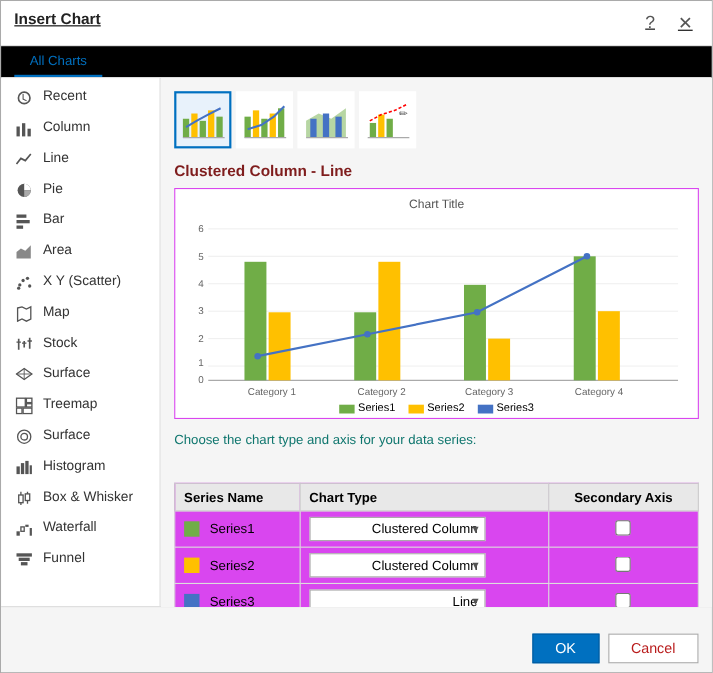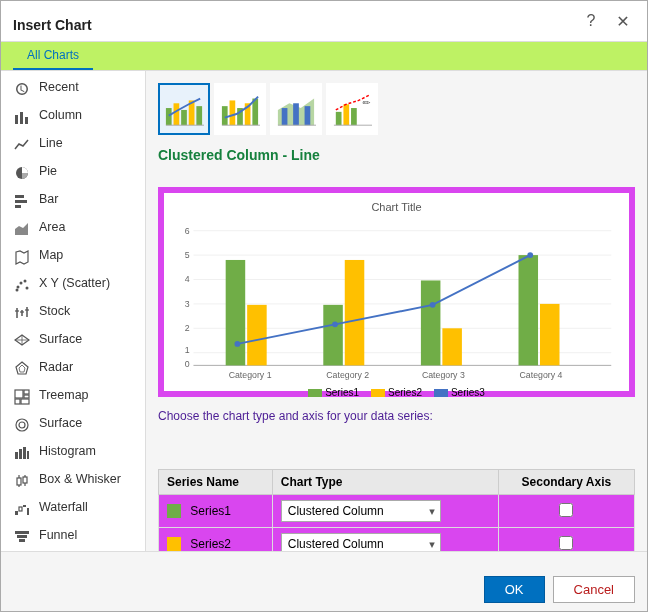--- a/index.html
+++ b/index.html
@@ -13,22 +13,23 @@
       box-shadow: 4px 4px 16px rgba(0,0,0,0.4);
       display: flex;
       flex-direction: column;
     }
     
     .title-bar {
       background: #fff;
       border-bottom: 1px solid #ddd;
       padding: 8px 12px;
       display: flex;
-      align-items: flex-end;
+      align-items: flex-start;
       justify-content: space-between;
+      text-decoration: underline;
     }
     
     .title-bar-left {
       display: flex;
       align-items: center;
       gap: 8px;
     }
     
     .title-text {
       font-size: 14px;
@@ -49,21 +50,21 @@
       font-size: 16px;
       color: #555;
       width: 24px;
       height: 24px;
       display: flex;
       align-items: center;
       justify-content: center;
     }
     
     .tab-bar {
-      background: #bef264;
+      background: #000000;
       border-bottom: 1px solid #ddd;
       padding: 0 12px;
       display: flex;
       text-align: right;
     }
     
     .tab {
       padding: 6px 14px;
       font-size: 12px;
       cursor: pointer;
@@ -139,45 +140,45 @@
     }
     
     .chart-icon-btn.selected {
       border: 2px solid #0070c0;
       background: #e8f2fb;
     }
     
     .chart-title-text {
       font-size: 14px;
       font-weight: 600;
-      color: #15803d;
-      margin-bottom: 24px;
+      color: #7f1d1d;
+      margin-bottom: 8px;
     }
     
     
     .chart-preview {
       background: #fff;
-      border: 6px solid #d946ef;
+      border: 1px solid #d946ef;
       padding: 8px;
       margin-bottom: 12px;
       height: 210px;
     }
     
     .chart-preview-title {
       text-align: center;
       font-size: 11px;
       color: #555;
       margin-bottom: 4px;
     }
     
     
     .series-config-label {
       font-size: 12px;
-      color: #4c1d95;
-      margin-bottom: 16px;
+      color: #0f766e;
+      margin-bottom: 2px;
     }
     
     .series-table {
       width: 100%;
       border-collapse: collapse;
       background: #d946ef;
       border: 1px solid #ccc;
       margin-top: 30px;
     }
     
@@ -207,20 +208,21 @@
     .series-dropdown {
       width: 160px;
       padding: 3px 6px;
       font-size: 12px;
       border: 1px solid #aaa;
       background: #fff;
       appearance: none;
       -webkit-appearance: none;
       cursor: pointer;
       position: relative;
+      text-align: right;
     }
     
     .dropdown-wrapper {
       position: relative;
       display: inline-block;
     }
     
     .dropdown-wrapper::after {
       content: '▾';
       position: absolute;
@@ -370,37 +372,37 @@
           <svg width="16" height="16" viewBox="0 0 16 16">
               <polygon points="1,14 1,8 5,5 9,7 14,2 14,14" fill="#555" opacity="0.7"></polygon>
             </svg>
         </span>
         <span>Area</span>
       </div>
 
       <div class="sidebar-item">
         <span class="sidebar-icon">
           <svg width="16" height="16" viewBox="0 0 16 16">
-              <path d="M2 3 L6 2 L10 4 L14 2 L14 13 L10 15 L6 13 L2 15 Z" fill="none" stroke="#555" stroke-width="1.2"></path>
-            </svg>
-        </span>
-        <span>Map</span>
-      </div>
-
-      <div class="sidebar-item">
-        <span class="sidebar-icon">
-          <svg width="16" height="16" viewBox="0 0 16 16">
               <circle cx="4" cy="10" r="1.5" fill="#555"></circle>
               <circle cx="7" cy="6" r="1.5" fill="#555"></circle>
               <circle cx="11" cy="4" r="1.5" fill="#555"></circle>
               <circle cx="13" cy="11" r="1.5" fill="#555"></circle>
               <circle cx="3" cy="13" r="1.5" fill="#555"></circle>
             </svg>
         </span>
         <span>X Y (Scatter)</span>
+      </div>
+
+      <div class="sidebar-item">
+        <span class="sidebar-icon">
+          <svg width="16" height="16" viewBox="0 0 16 16">
+              <path d="M2 3 L6 2 L10 4 L14 2 L14 13 L10 15 L6 13 L2 15 Z" fill="none" stroke="#555" stroke-width="1.2"></path>
+            </svg>
+        </span>
+        <span>Map</span>
       </div>
 
       <div class="sidebar-item">
         <span class="sidebar-icon">
           <svg width="16" height="16" viewBox="0 0 16 16">
               <line x1="3" y1="3" x2="3" y2="13" stroke="#555" stroke-width="1.5"></line>
               <line x1="8" y1="5" x2="8" y2="11" stroke="#555" stroke-width="1.5"></line>
               <line x1="13" y1="2" x2="13" y2="12" stroke="#555" stroke-width="1.5"></line>
               <line x1="1" y1="6" x2="5" y2="6" stroke="#555" stroke-width="1.2"></line>
               <line x1="6" y1="7" x2="10" y2="7" stroke="#555" stroke-width="1.2"></line>
@@ -414,29 +416,20 @@
         <span class="sidebar-icon">
           <svg width="16" height="16" viewBox="0 0 16 16">
               <polygon points="8,2 15,7 8,12 1,7" fill="none" stroke="#555" stroke-width="1.2"></polygon>
               <line x1="8" y1="2" x2="8" y2="12" stroke="#555" stroke-width="0.8"></line>
               <line x1="1" y1="7" x2="15" y2="7" stroke="#555" stroke-width="0.8"></line>
             </svg>
         </span>
         <span>Surface</span>
       </div>
 
-      <div class="sidebar-item">
-        <span class="sidebar-icon">
-          <svg width="16" height="16" viewBox="0 0 16 16">
-              <polygon points="8,1 14,6 12,13 4,13 2,6" fill="none" stroke="#555" stroke-width="1.2"></polygon>
-              <polygon points="8,4 11,7 10,11 6,11 5,7" fill="none" stroke="#555" stroke-width="0.8"></polygon>
-            </svg>
-        </span>
-        <span>Radar</span>
-      </div>
 
       <div class="sidebar-item">
         <span class="sidebar-icon">
           <svg width="16" height="16" viewBox="0 0 16 16">
               <rect x="1" y="1" width="8" height="8" fill="none" stroke="#555" stroke-width="1.2"></rect>
               <rect x="10" y="1" width="5" height="4" fill="none" stroke="#555" stroke-width="1.2"></rect>
               <rect x="10" y="6" width="5" height="3" fill="none" stroke="#555" stroke-width="1.2"></rect>
               <rect x="1" y="10" width="5" height="5" fill="none" stroke="#555" stroke-width="1.2"></rect>
               <rect x="7" y="10" width="8" height="5" fill="none" stroke="#555" stroke-width="1.2"></rect>
             </svg>

